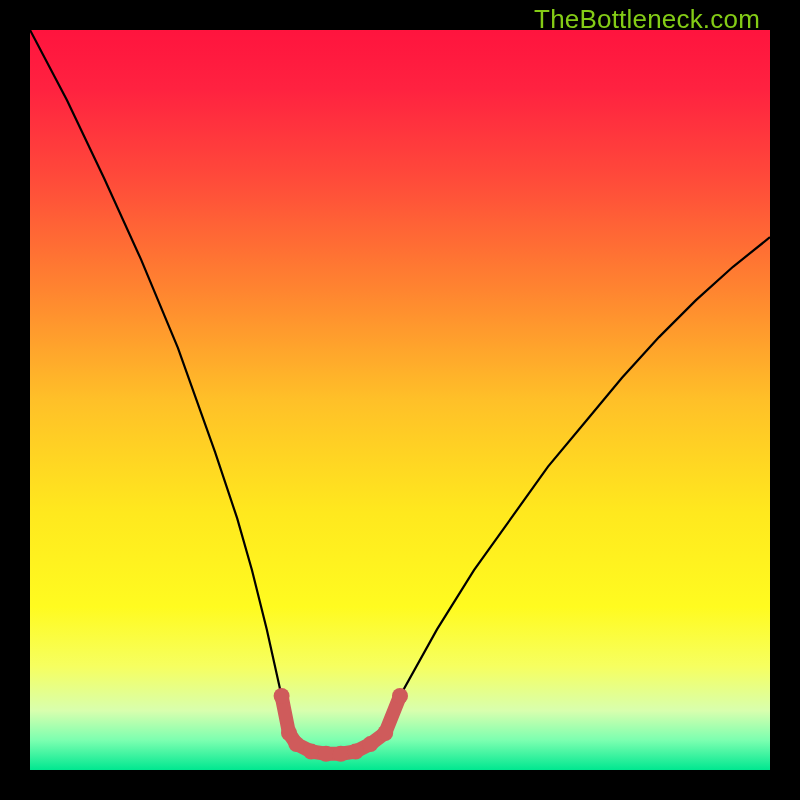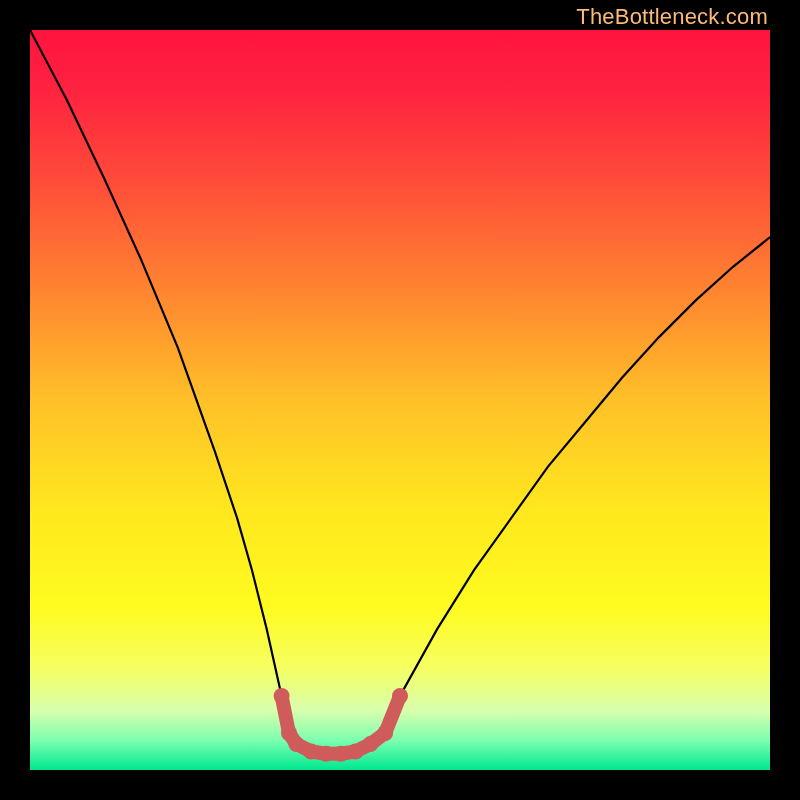--- a/index.html
+++ b/index.html
@@ -36,24 +36,24 @@
   svg.curve {
     position: absolute;
     left: 0;
     top: 0;
     width: 100%;
     height: 100%;
   }
   .watermark {
     position: absolute;
     top: 4px;
-    right: 32px;
-    font-size: 22px;
+    right: 40px;
+    font-size: 26px;
     font-weight: 500;
-    color: #fdba74;
+    color: #84cc16;
     letter-spacing: 0.2px;
   }
 </style>
 </head>
 <body>
 
 <div class="stage">
 
   <div class="watermark" data-bind="watermark">TheBottleneck.com</div>
 

